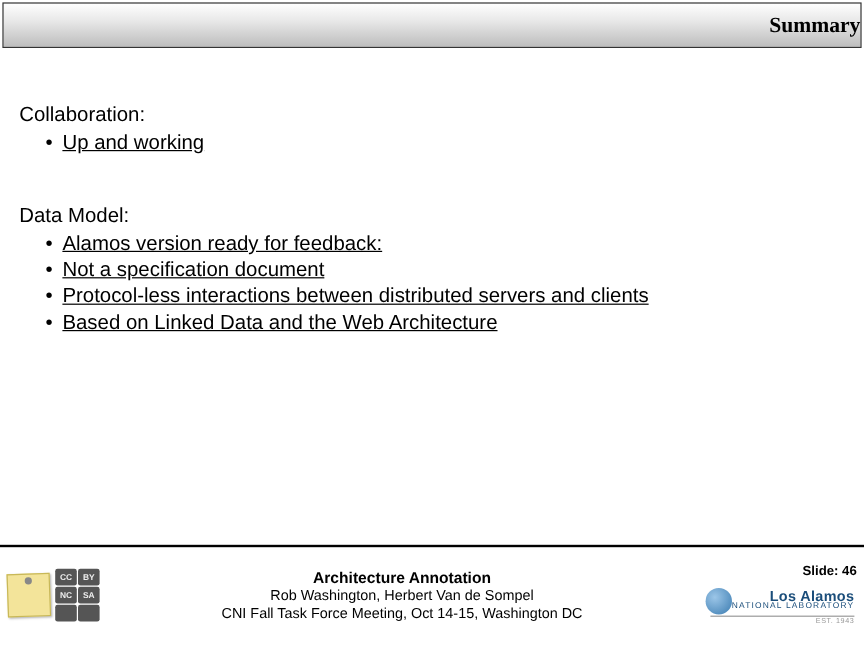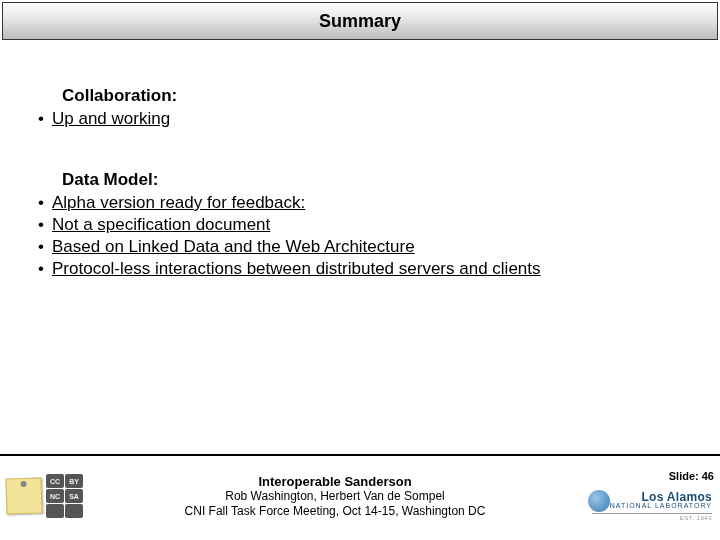--- a/index.html
+++ b/index.html
@@ -11,39 +11,39 @@
     position: relative;
     overflow: hidden;
   }
   .title-bar {
     height: 38px;
     background: linear-gradient(to bottom, #fefefe 0%, #e8e8e8 40%, #bdbdbd 100%);
     border: 1px solid #333;
     margin: 2px;
     display: flex;
     align-items: center;
-    justify-content: center;
+    justify-content: flex-end;
+    font-family: Liberation Serif, serif;
   }
   .title-bar span {
     font-size: 18px;
     font-weight: bold;
     color: #000;
   }
   .content {
     padding: 44px 16px 0 16px;
     color: #000;
   }
   .section {
     margin-bottom: 40px;
   }
   .section-title {
     font-size: 17px;
-    font-weight: bold;
+    font-weight: normal;
     margin-bottom: 2px;
-    margin-left: 46px;
   }
   .bullet-list {
     list-style: none;
     padding-left: 36px;
   }
   .bullet-list li {
     font-size: 17px;
     line-height: 1.3;
     position: relative;
     text-decoration: underline;
@@ -191,24 +191,24 @@
 <div class="content">
   <div class="section">
     <div class="section-title">Collaboration:</div>
     <ul class="bullet-list">
       <li>Up and working</li>
     </ul>
   </div>
   <div class="section">
     <div class="section-title">Data Model:</div>
     <ul class="bullet-list">
-      <li>Alpha version ready for feedback:</li>
+      <li>Alamos version ready for feedback:</li>
       <li>Not a specification document</li>
+      <li>Protocol-less interactions between distributed servers and clients</li>
       <li>Based on Linked Data and the Web Architecture</li>
-      <li>Protocol-less interactions between distributed servers and clients</li>
     </ul>
   </div>
 </div>
 
 <div class="footer">
   <div class="footer-inner">
 
     <div class="footer-left">
       <div class="sticky-note"></div>
       <div class="cc-badges">
@@ -227,21 +227,21 @@
         <div class="cc-badge">
             <span></span>
           </div>
         <div class="cc-badge">
             <span></span>
           </div>
       </div>
     </div>
 
     <div class="footer-center">
-      <div class="t1">Interoperable Sanderson</div>
+      <div class="t1">Architecture Annotation</div>
       <div class="t2">Rob Washington, Herbert Van de Sompel</div>
       <div class="t3">CNI Fall Task Force Meeting, Oct 14-15, Washington DC</div>
     </div>
 
     <div class="footer-right">
       <div class="slide-num">Slide: 46</div>
       <div class="lanl-logo">
         <div class="lanl-top">
           <div class="lanl-dot"></div>
           <div class="lanl-text">

